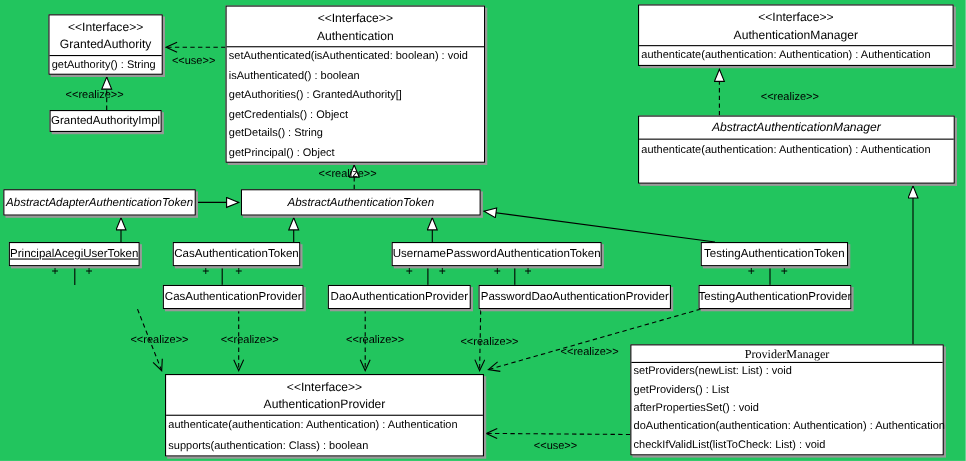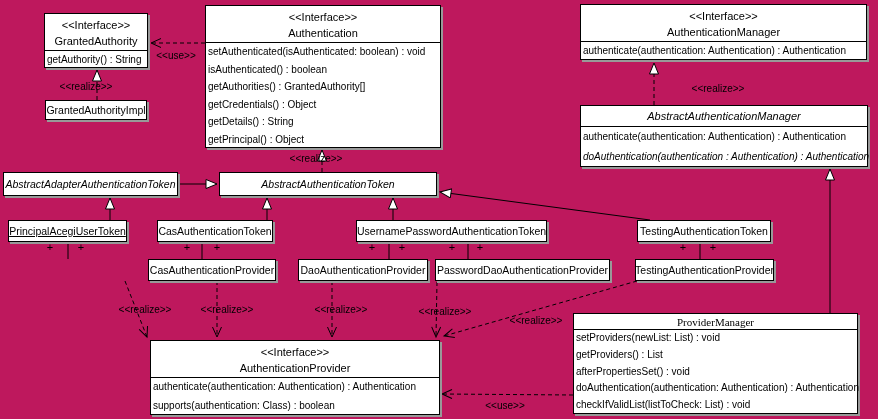--- a/index.html
+++ b/index.html
@@ -1,16 +1,16 @@
 <!DOCTYPE html>
 <html><head>
 <meta charset="utf-8">
 <style>
   html,body{margin:0;padding:0;background:#f0f0f0;}
-  #canvas{position:relative;width:878px;height:419px;background:#be185d;overflow:hidden;
+  #canvas{position:relative;width:878px;height:419px;background:#22c55e;overflow:hidden;
           font-family:"Liberation Sans",sans-serif;color:#000;}
   svg.edges{position:absolute;left:0;top:0;width:878px;height:419px;}
   .box{position:absolute;background:#fff;border:1px solid #000;box-shadow:2px 2px 0 #999;
        box-sizing:border-box;}
   .hd{border-bottom:1px solid #000;text-align:center;}
   .hd2{height:37px;padding-top:3px;box-sizing:border-box;}
   .hd1{box-sizing:border-box;}
   .st{font-size:11px;line-height:16px;white-space:nowrap;}
   .nm{font-size:11px;line-height:17px;white-space:nowrap;}
   .simple{display:flex;align-items:center;justify-content:center;}
@@ -98,21 +98,20 @@
       <div class="nm">AuthenticationManager</div>
     </div>
     <div class="row">authenticate(authentication: Authentication) : Authentication</div>
   </div>
 
   <div class="box lh19" style="left:580px;top:105px;width:288px;height:62px;">
     <div class="hd hd1" style="height:21px;">
       <div class="nm it" style="line-height:21px;">AbstractAuthenticationManager</div>
     </div>
     <div class="row">authenticate(authentication: Authentication) : Authentication</div>
-    <div class="row it">doAuthentication(authentication : Authentication) : Authentication</div>
   </div>
 
   <div class="box simple" style="left:3px;top:172px;width:175px;height:24px;">
     <div class="nm it">AbstractAdapterAuthenticationToken</div>
   </div>
 
   <div class="box simple" style="left:219px;top:172px;width:218px;height:24px;">
     <div class="nm it">AbstractAuthenticationToken</div>
   </div>
 

